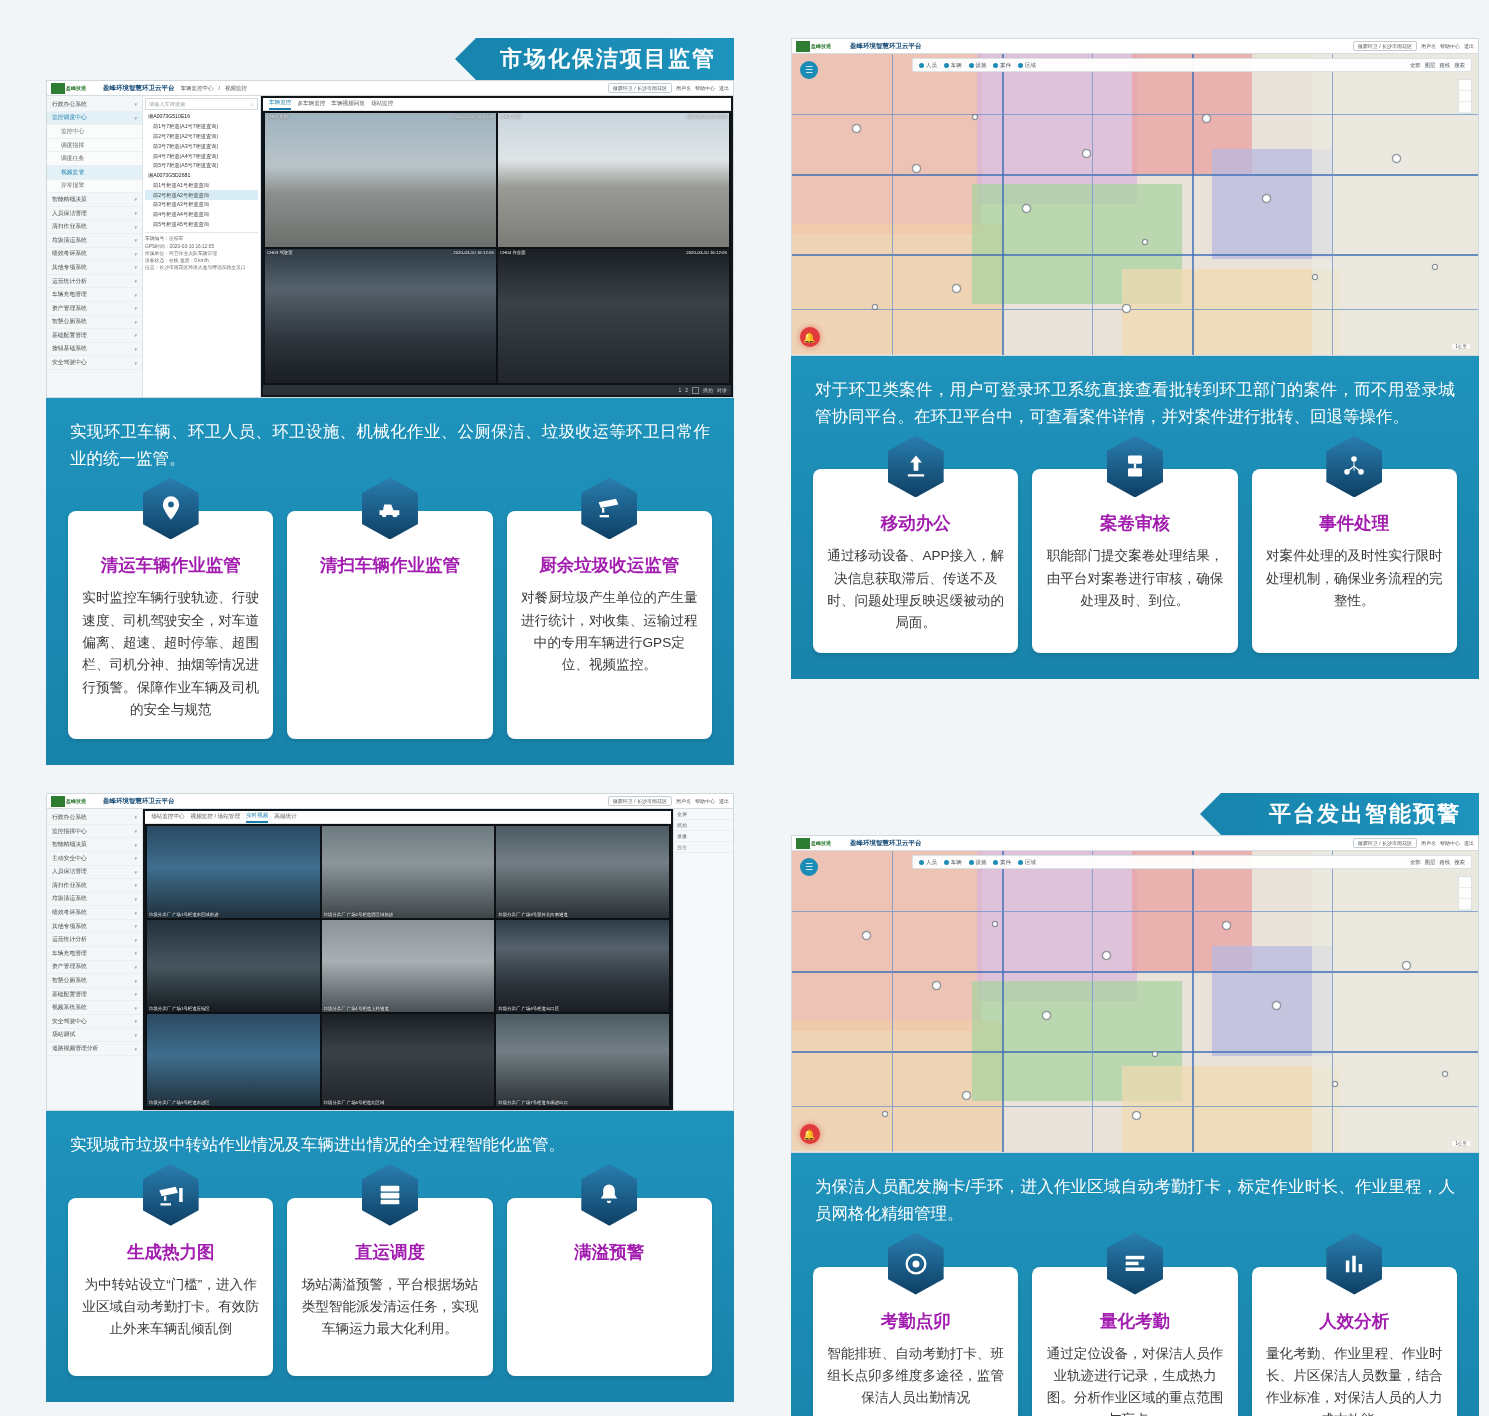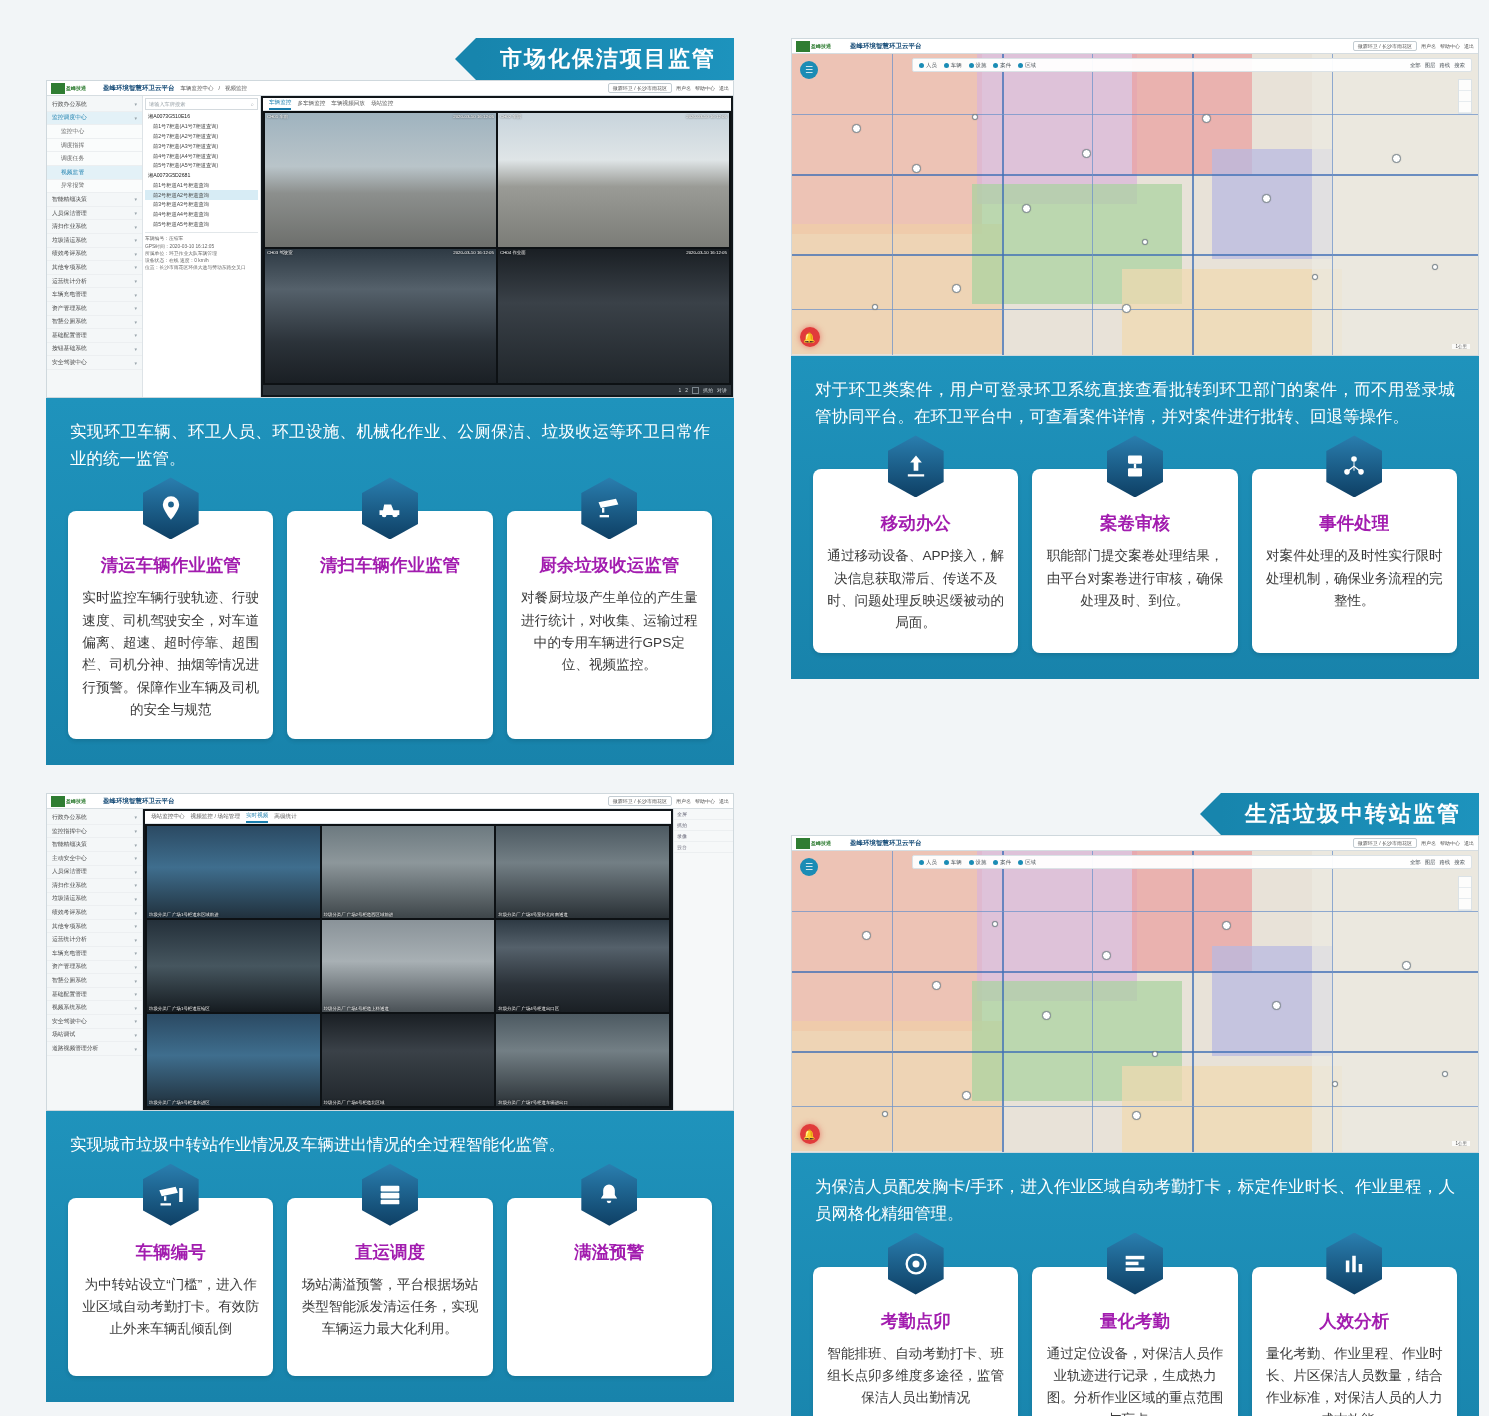--- a/index.html
+++ b/index.html
@@ -788,21 +788,21 @@
             <div class="hexwrap">
                 <div class="hex">
                   <svg viewBox="0 0 24 24">
                     <path d="M2 8l14-3 2 5-14 3z"></path>
                     <path d="M6 13v4h2v-4z"></path>
                     <path d="M3 19h9v2H3z"></path>
                     <path d="M19 6h3v12h-3z"></path>
                   </svg>
                 </div>
               </div>
-            <div class="card-title">车辆编号</div>
+            <div class="card-title">生成热力图</div>
             <div class="card-text">为中转站设立“门槛”，进入作业区域自动考勤打卡。有效防止外来车辆乱倾乱倒</div>
           </div>
           <div class="card">
             <div class="hexwrap">
                 <div class="hex">
                   <svg viewBox="0 0 24 24">
                     <rect x="4" y="4" width="16" height="5" rx="1"></rect>
                     <rect x="4" y="10" width="16" height="5" rx="1"></rect>
                     <rect x="4" y="16" width="16" height="4" rx="1"></rect>
                   </svg>
@@ -820,21 +820,21 @@
                   </svg>
                 </div>
               </div>
             <div class="card-title">满溢预警</div>
           </div>
         </div>
       </div>
     </div>
 
     <div class="panel">
-      <div class="ribbon">生活垃圾中转站监管</div>
+      <div class="ribbon">平台发出智能预警</div>
       <div class="shot-wrap">
         <div class="map">
           <div class="map-top">
             <div class="logo-box">盈峰技通</div>
             <div class="app-title">盈峰环境智慧环卫云平台</div>
             <div class="app-top-right">
               <span class="pill">微霖环卫 / 长沙市雨花区</span>
               <span>用户名</span>
               <span>帮助中心</span>
               <span>退出</span>

